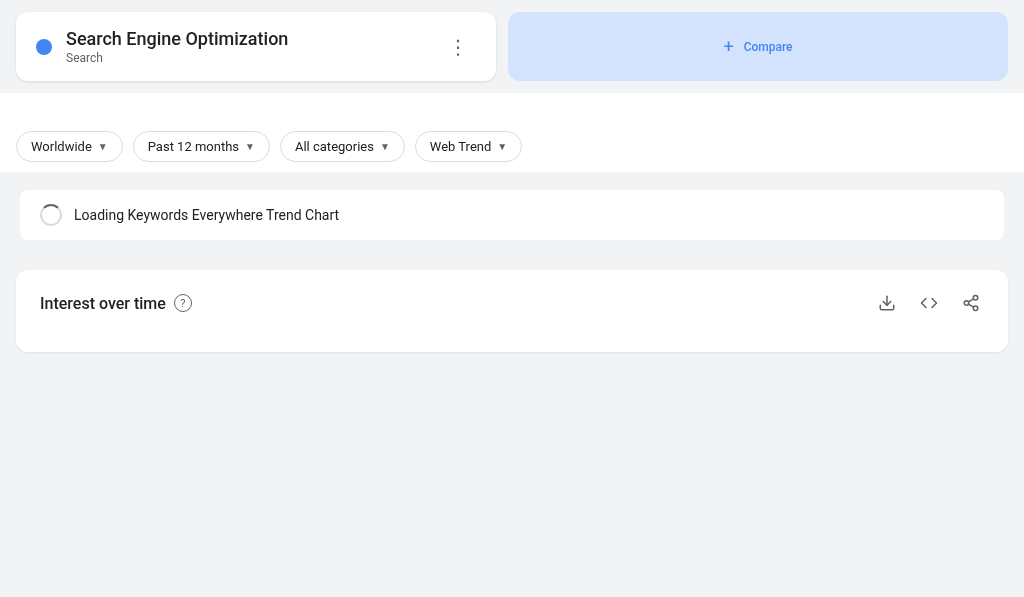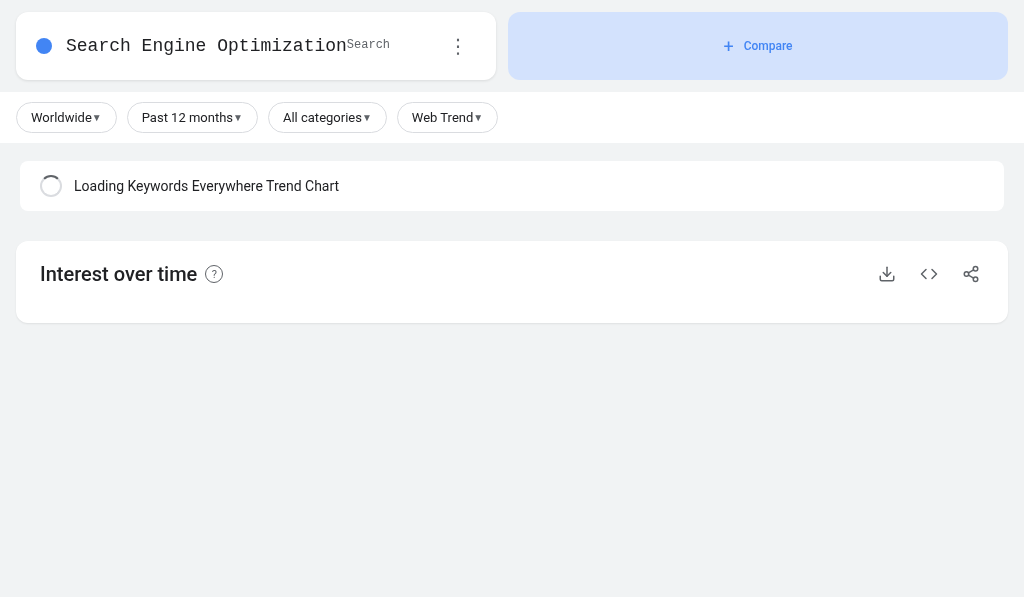--- a/index.html
+++ b/index.html
@@ -40,21 +40,21 @@
     .topic-dot {
       width: 16px;
       height: 16px;
       background: #4285f4;
       border-radius: 50%;
       flex-shrink: 0;
     }
 
     .topic-text {
       display: flex;
-      font-family: Liberation Mono, monospace;
+      flex-direction: column;
     }
 
     .topic-title {
       font-size: 18px;
       font-weight: 500;
       color: #202124;
     }
 
     .topic-subtitle {
       font-size: 12px;
@@ -115,22 +115,23 @@
     .filter-dropdown {
       background: #fff;
       border: 1px solid #dadce0;
       border-radius: 20px;
       padding: 7px 14px;
       font-size: 13px;
       color: #202124;
       cursor: pointer;
       display: flex;
       align-items: center;
-      gap: 0;
+      gap: 6px;
       white-space: nowrap;
+      margin-top: 28px;
     }
 
     .chevron-down {
       font-size: 10px;
       color: #5f6368;
     }
 
     
     .loading-section {
       background: #f1f3f4;
@@ -184,21 +185,21 @@
       margin-bottom: 16px;
     }
 
     .chart-title-group {
       display: flex;
       align-items: center;
       gap: 8px;
     }
 
     .chart-title {
-      font-size: 20px;
+      font-size: 16px;
       font-weight: 500;
       color: #202124;
     }
 
     .help-icon {
       width: 18px;
       height: 18px;
       border: 1.5px solid #5f6368;
       border-radius: 50%;
       display: flex;

